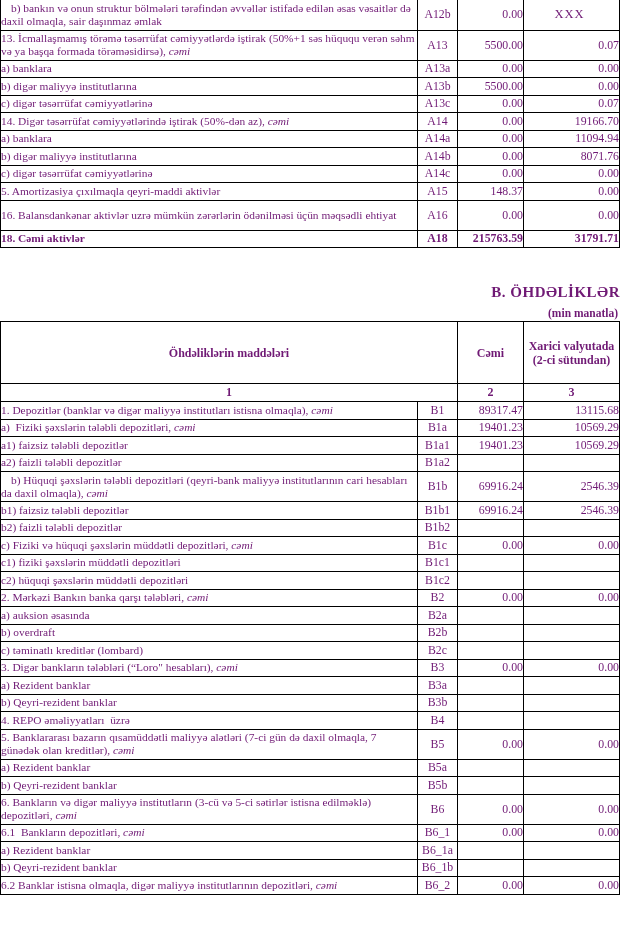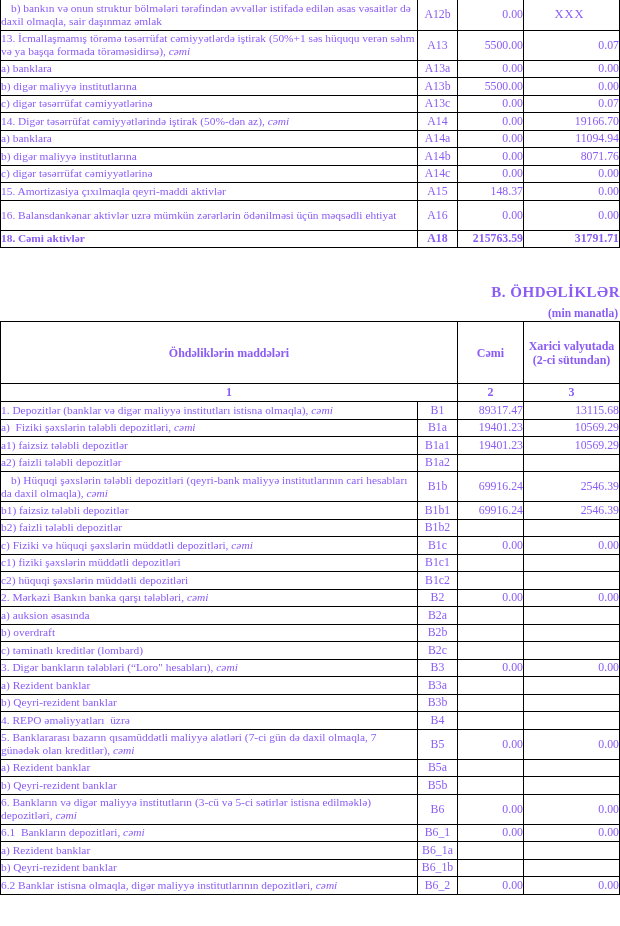--- a/index.html
+++ b/index.html
@@ -1,18 +1,18 @@
 <!DOCTYPE html>
 <html><head>
 <meta charset="utf-8">
 <style>
   html, body { margin:0; padding:0; background:#fff; }
   .page {
     position:relative; width:620px; height:926px; overflow:hidden;
-    background:#fff; color:#8b5cf6;
+    background:#fff; color:#701a75;
     font-family:"Liberation Serif","DejaVu Serif",serif;
   }
   table.sheet {
     border-collapse:collapse; table-layout:fixed; width:619px;
     margin:0;
   }
   #table-a { border:1.5px solid #000; border-top:none; }
   #table-a tbody tr:first-child td { border-top:none; }
   #table-b { border:1.5px solid #000; }
   .sheet td, .sheet th {
@@ -104,21 +104,21 @@
           <td class="num">0.00</td>
           <td class="num">8071.76</td>
         </tr>
         <tr>
           <td class="desc ind1"><span>c) digər təsərrüfat cəmiyyətlərinə</span></td>
           <td class="code">A14c</td>
           <td class="num">0.00</td>
           <td class="num">0.00</td>
         </tr>
         <tr>
-          <td class="desc ind0"><span>15. Amortizasiya çıxılmaqla qeyri-maddi aktivlər</span></td>
+          <td class="desc ind0"><span>5. Amortizasiya çıxılmaqla qeyri-maddi aktivlər</span></td>
           <td class="code">A15</td>
           <td class="num">148.37</td>
           <td class="num">0.00</td>
         </tr>
         <tr class="multi">
           <td class="desc ind0"><span>16. Balansdankənar aktivlər uzrə mümkün zərərlərin ödənilməsi üçün məqsədli ehtiyat</span></td>
           <td class="code">A16</td>
           <td class="num">0.00</td>
           <td class="num">0.00</td>
         </tr>

